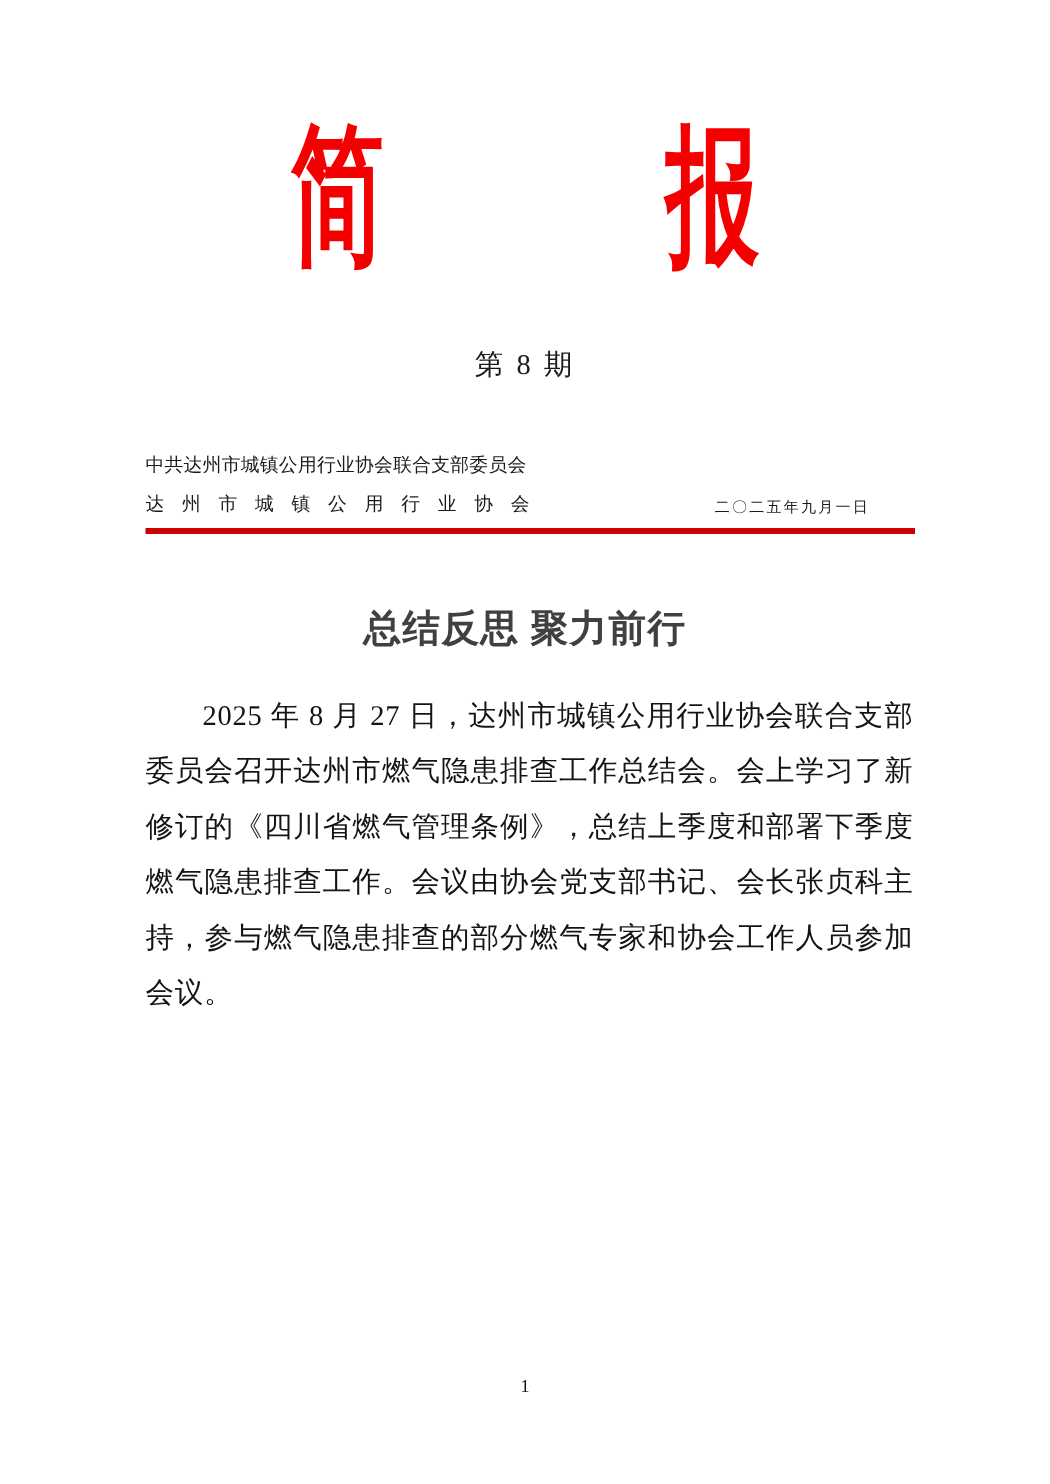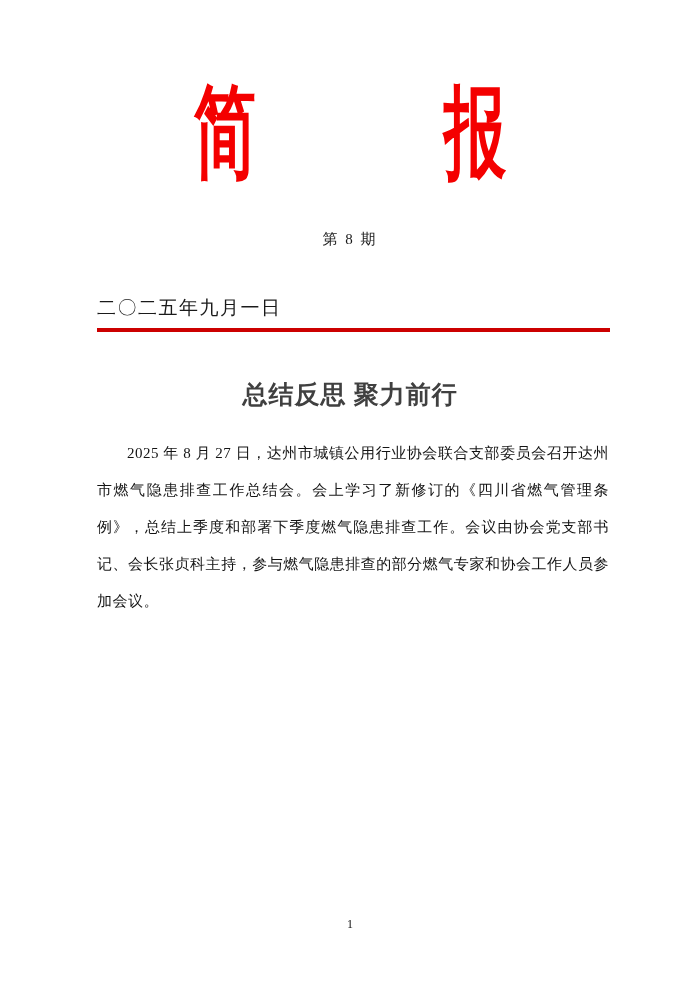--- a/index.html
+++ b/index.html
@@ -33,21 +33,21 @@
     font-weight: bold;
     line-height: 1;
     transform: scaleY(1.63);
     transform-origin: center;
   }
 
   
   .issue {
     margin-top: 47px;
     text-align: center;
-    font-size: 15px;
+    font-size: 19px;
     letter-spacing: 2px;
     color: #1a1a1a;
   }
 
   
   .header-row {
     margin: 46px 90px 0 97px;
     display: flex;
     justify-content: space-between;
     align-items: flex-end;
@@ -62,23 +62,23 @@
     color: #1a1a1a;
   }
   .org-line-2 {
     margin-top: 9px;
     font-size: 12.5px;
     text-align: justify;
     text-align-last: justify;
     color: #1a1a1a;
   }
   .header-date {
-    font-size: 19px;
+    font-size: 10px;
     letter-spacing: 1.5px;
-    margin-right: 42px;
+    margin-right: 30px;
     white-space: nowrap;
     color: #1a1a1a;
   }
 
   
   .divider {
     margin: 7px 90px 0 97px;
     height: 4px;
   }
 
@@ -89,21 +89,21 @@
     font-size: 25px;
     font-weight: bold;
     letter-spacing: 1px;
     color: #404040;
   }
   .body-text {
     margin: 24px 91px 0 97px;
   }
   .body-text p {
     margin: 0;
-    font-size: 15px;
+    font-size: 19px;
     line-height: 37px;
     letter-spacing: 0.5px;
     text-align: justify;
     text-indent: 2em;
     color: #141414;
   }
 
   
   .page-number {
     position: absolute;
@@ -121,20 +121,24 @@
 <div class="page">
 
   <div class="masthead">
     <span class="title-char" style="color: rgb(244, 0, 0);">简</span>
     <span class="title-char" style="color: rgb(244, 0, 0);">报</span>
   </div>
 
   <div class="issue">第 8 期</div>
 
   <div class="header-row">
+    <div class="org-lines">
+      <div class="org-line-1">中共达州市城镇公用行业协会联合支部委员会</div>
+      <div class="org-line-2">达州市城镇公用行业协会</div>
+    </div>
     <div class="header-date">二〇二五年九月一日</div>
   </div>
 
   <div class="divider" style="background: rgb(204, 0, 0);"></div>
 
   <h1 class="article-title">总结反思 聚力前行</h1>
 
   <div class="body-text">
     <p>2025 年 8 月 27 日，达州市城镇公用行业协会联合支部委员会召开达州市燃气隐患排查工作总结会。会上学习了新修订的《四川省燃气管理条例》，总结上季度和部署下季度燃气隐患排查工作。会议由协会党支部书记、会长张贞科主持，参与燃气隐患排查的部分燃气专家和协会工作人员参加会议。</p>
   </div>

